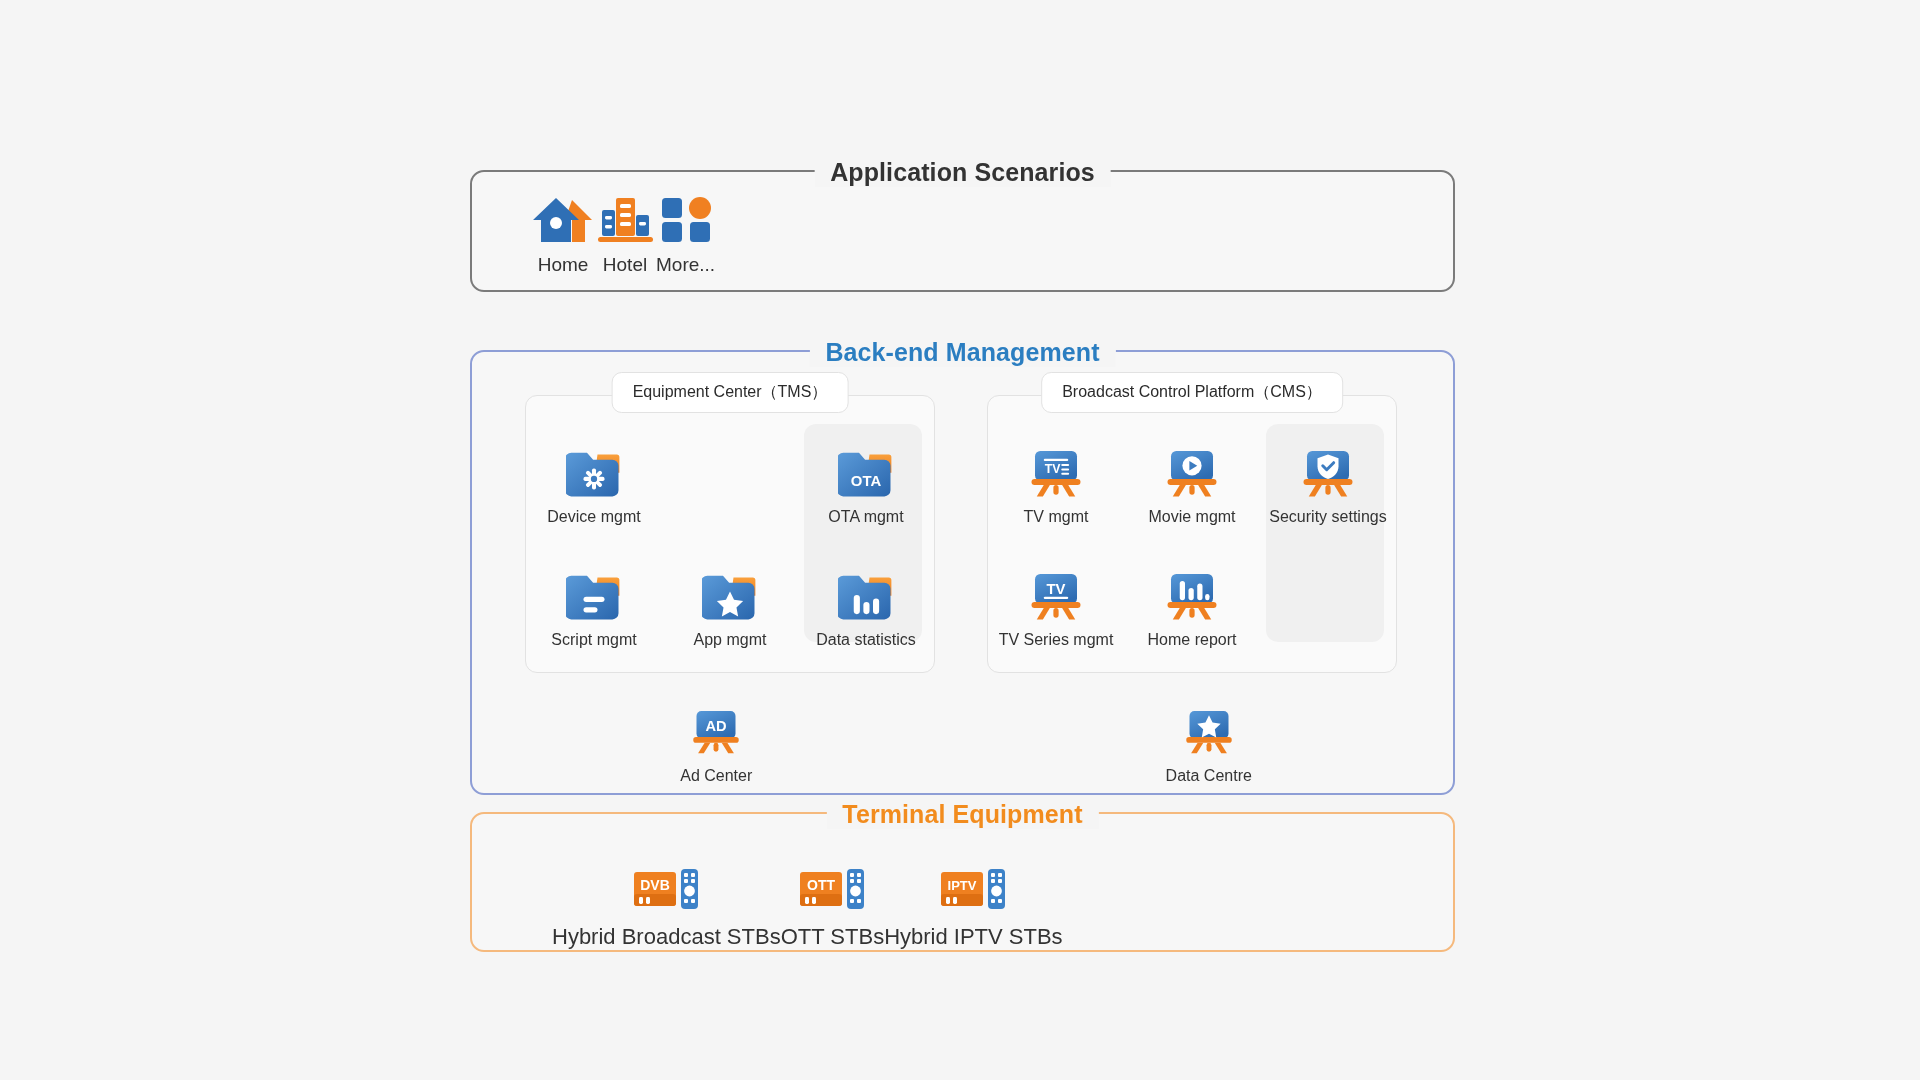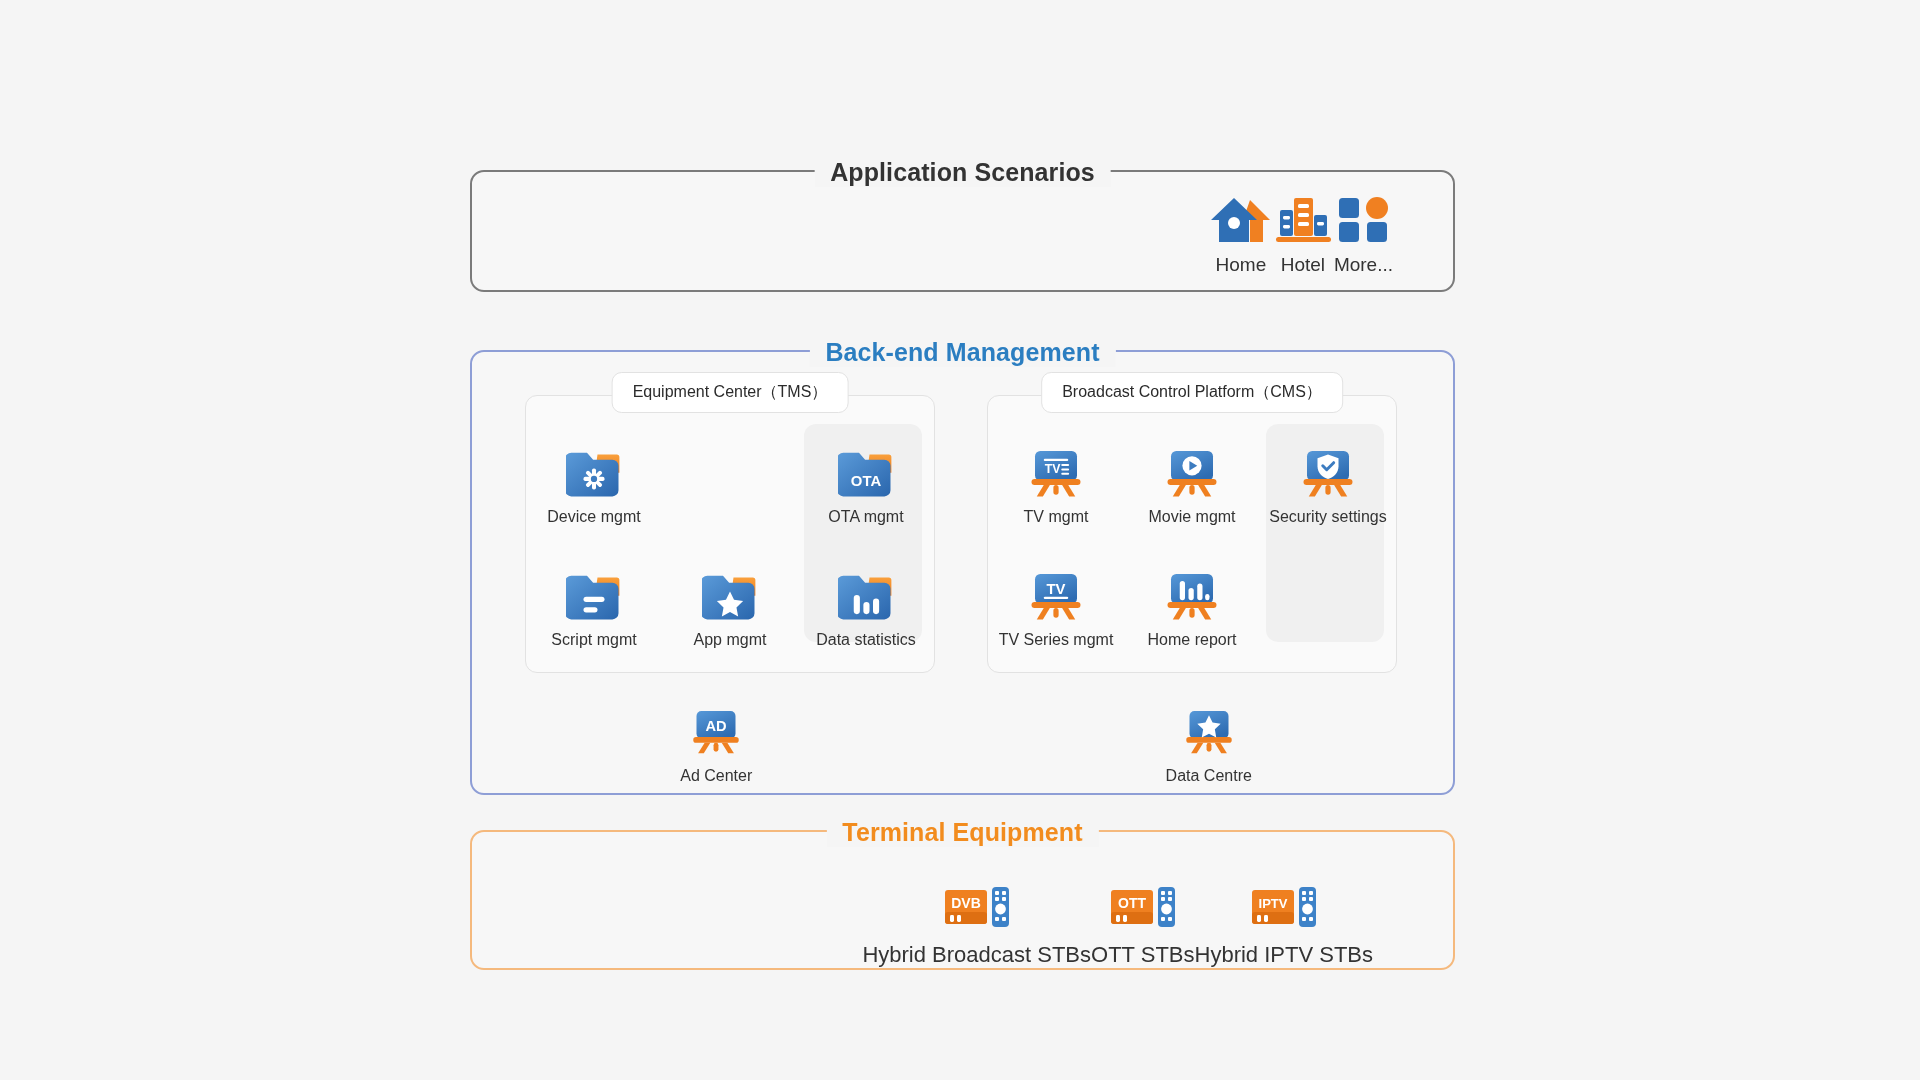--- a/index.html
+++ b/index.html
@@ -40,29 +40,29 @@
   }
   #panel-scenarios .panel-title { color: #333333; }
 
   #panel-backend {
     left: 470px; top: 350px; width: 985px; height: 445px;
     border: 2px solid #8e9ed6;
   }
   #panel-backend .panel-title { color: #2b7ec1; }
 
   #panel-terminal {
-    left: 470px; top: 830px; width: 985px; height: 140px;
+    left: 470px; top: 812px; width: 985px; height: 140px;
     border: 2px solid #f5b97d;
   }
   #panel-terminal .panel-title { color: #f28c1e; }
 
   
   .tile-row {
     display: flex;
-    justify-content: flex-end;
+    justify-content: flex-start;
     align-items: flex-end;
     width: 100%;
     height: 100%;
   }
   .tile {
     display: flex;
     flex-direction: column;
     align-items: center;
     justify-content: flex-end;
     gap: 10px;

